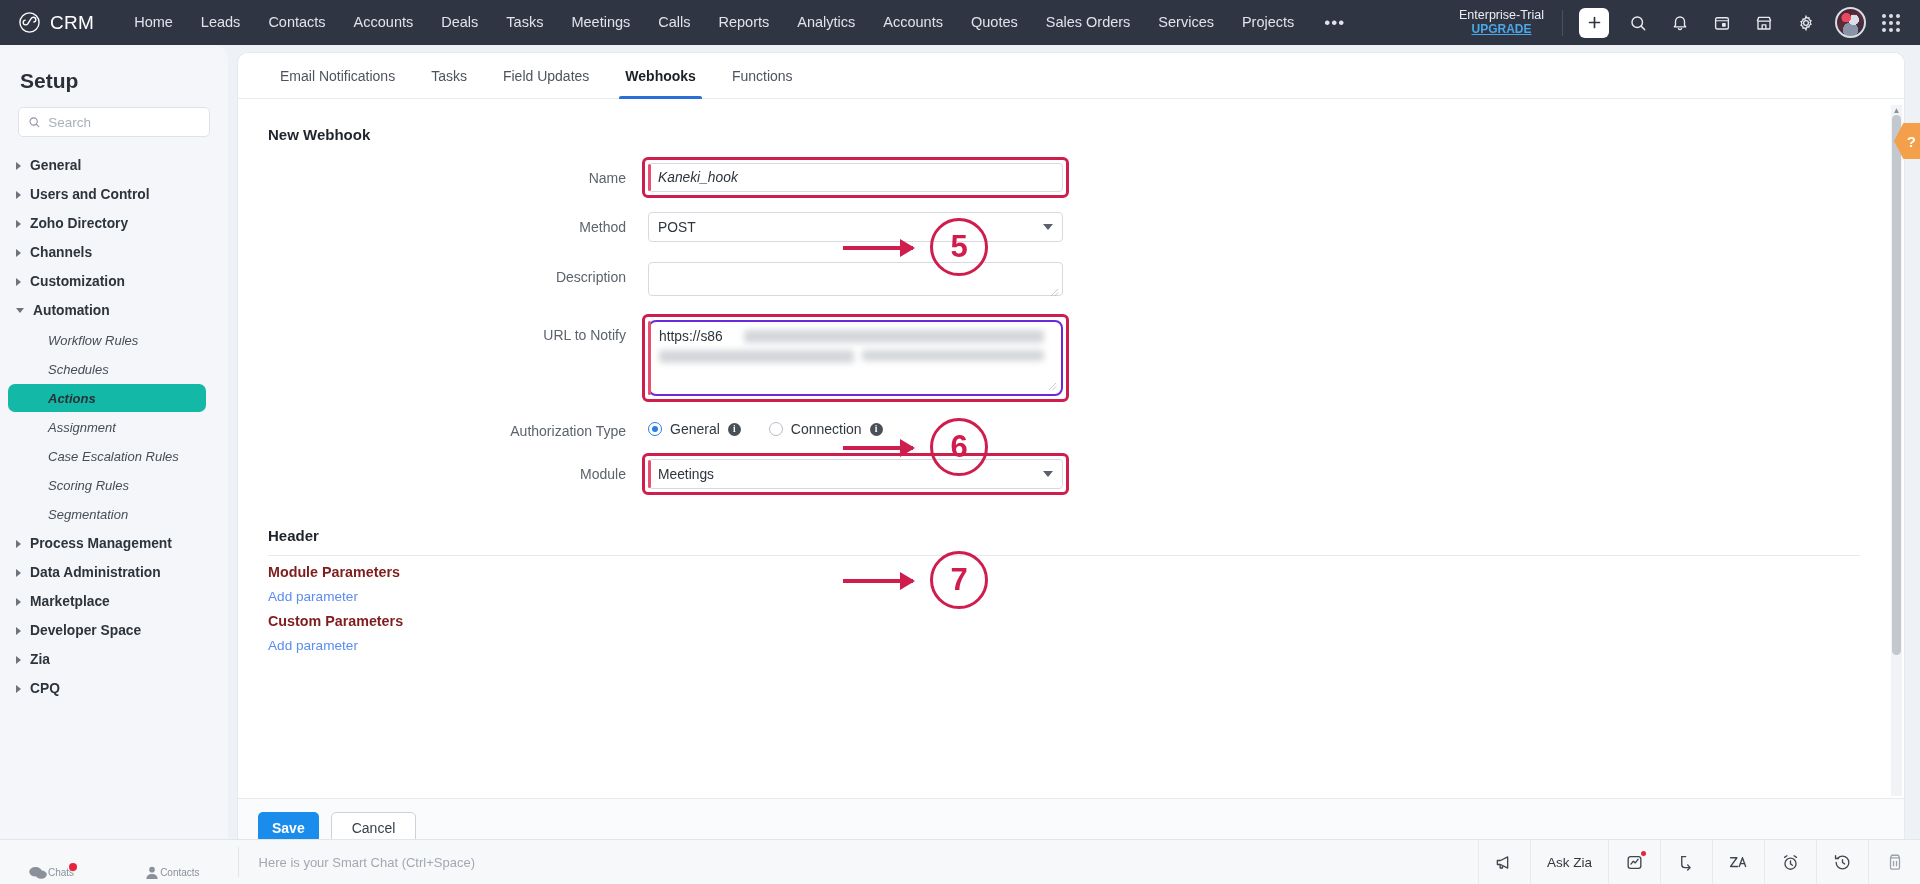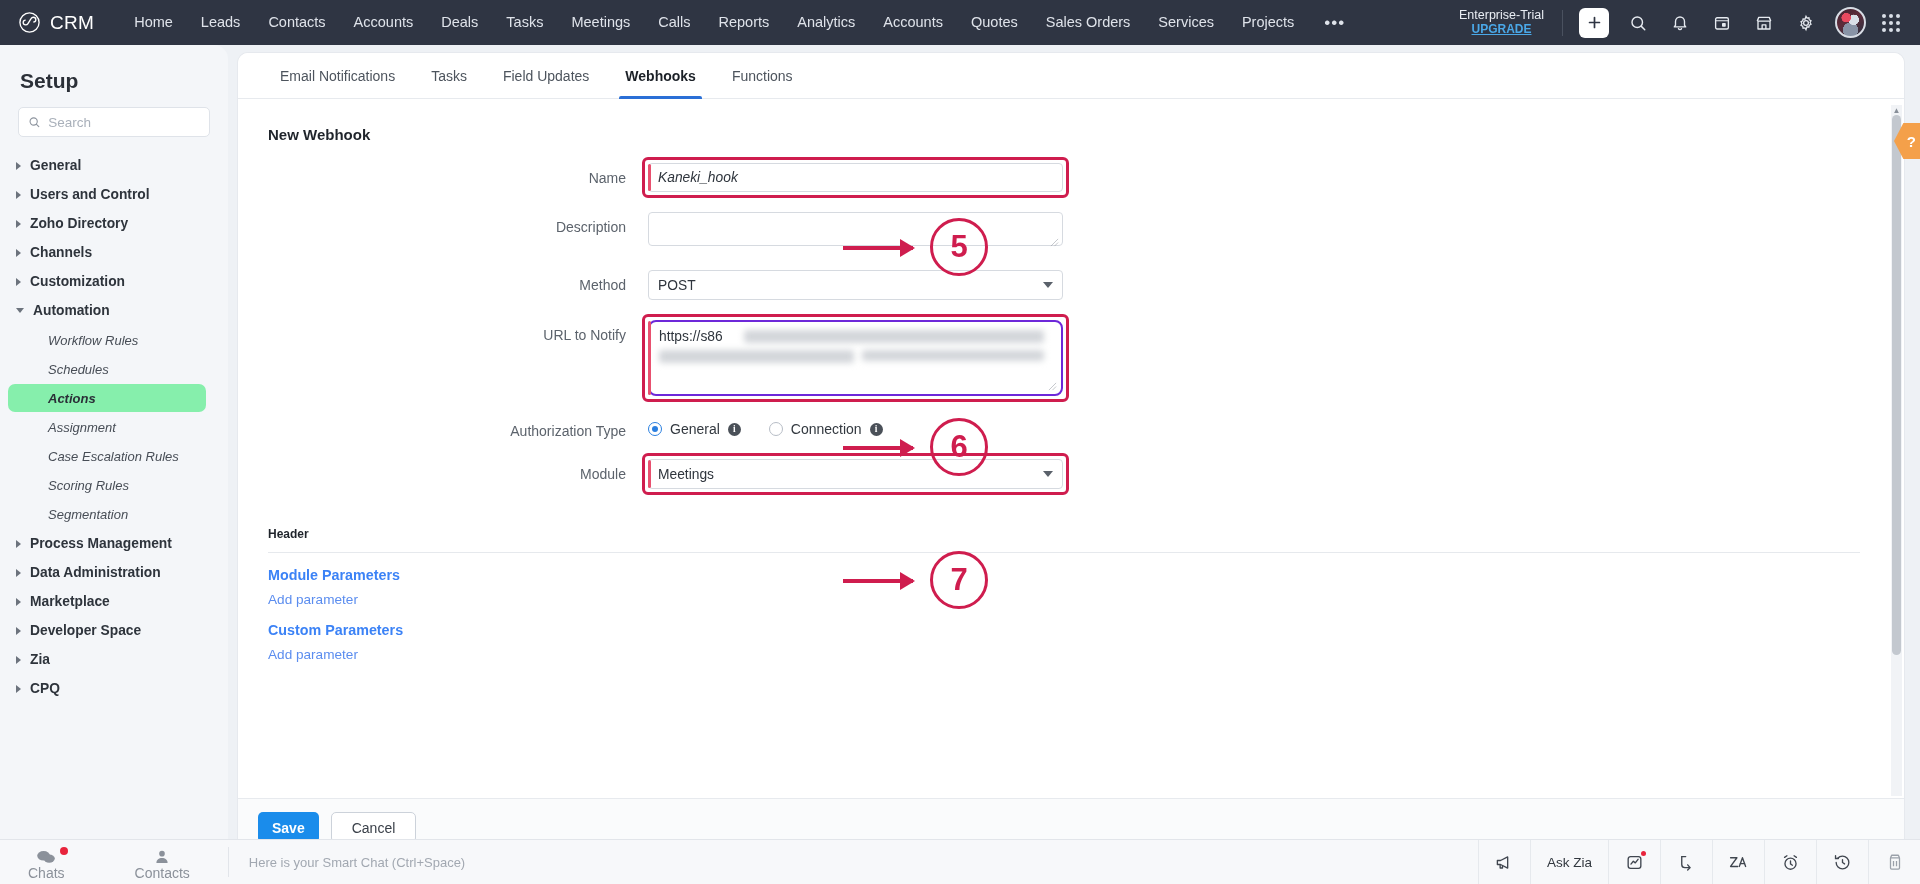--- a/index.html
+++ b/index.html
@@ -107,21 +107,21 @@
   .caret.right { border-left: 5px solid #6c737d; border-top: 4px solid transparent; border-bottom: 4px solid transparent; }
   .caret.down { border-top: 5px solid #6c737d; border-left: 4px solid transparent; border-right: 4px solid transparent; }
   .tree-child {
     font-size: 13px; color: #474d56;
     padding: 6.5px 10px 6.5px 40px;
     margin: 1px 22px 1px 8px;
     border-radius: 7px;
     cursor: pointer;
     font-style: italic;
   }
-  .tree-child.active { background: #86efac; font-weight: bold; color: #2b3038; }
+  .tree-child.active { background: #14b8a6; font-weight: bold; color: #2b3038; }
 
   
   .main {
     flex: 1;
     position: relative;
     padding: 0 0 0 0;
     overflow: hidden;
   }
   .panel {
     position: absolute;
@@ -229,23 +229,23 @@
     width: 13px; height: 13px; border-radius: 50%;
     background: #4a5058; color: #fff;
     font-size: 9.5px; font-weight: bold;
     display: flex; align-items: center; justify-content: center;
     font-family: "Liberation Serif", serif;
     cursor: pointer;
   }
 
   
   .hdr-sec { margin-top: 38px; padding: 0 44px 0 20px; }
-  .hdr-title { font-size: 12px; font-weight: bold; color: #1f242b; }
+  .hdr-title { font-size: 15px; font-weight: bold; color: #1f242b; }
   .hr { height: 1px; background: #e6e9ed; margin-top: 11px; }
-  .param-title { font-size: 14.3px; font-weight: bold; color: #3b82f6; margin-top: 14px; }
+  .param-title { font-size: 14.3px; font-weight: bold; color: #7f1d1d; margin-top: 8px; }
   .add-param { font-size: 13.6px; color: #5b8def; margin-top: 9px; cursor: pointer; display:inline-block;}
 
   
   .panel-footer {
     position: absolute; left: 0; right: 0; bottom: 0; height: 58px;
     background: #fafbfc;
     border-top: 1px solid #e7eaee;
     display: flex; align-items: center;
     padding-left: 20px; gap: 12px;
   }
@@ -310,22 +310,22 @@
   
   .botbar {
     position: absolute; left: 0; bottom: 0; width: 1920px; height: 45px;
     background: #f7f8fa;
     border-top: 1px solid #e2e5ea;
     display: flex; align-items: center;
     z-index: 50;
   }
   .bb-left { display: flex; align-items: flex-end; height: 45px; padding-left: 28px; gap: 70px; }
   .bb-tab {
-    display: flex; flex-direction: column; align-items: center;
-    font-size: 14px; color: #8b919a; cursor: pointer;
+    display: flex; flex-direction: row; align-items: center;
+    font-size: 10px; color: #8b919a; cursor: pointer;
     padding-bottom: 4px; position: relative;
   }
   .bb-badge {
     position: absolute; right: -3px; top: -2px;
     width: 8px; height: 8px; border-radius: 50%; background: #e8243c;
   }
   .bb-sep { width: 1px; height: 30px; background: #e2e5ea; margin-left: 38px; }
   .bb-smart { font-size: 13px; color: #a2a8b1; padding-left: 20px; }
   .bb-right { margin-left: auto; display: flex; align-items: center; height: 45px; }
   .bb-ic {
@@ -523,36 +523,36 @@
             <div class="flabel">Name</div>
             <div class="fctrl">
               <input class="inp" type="text" value="Kaneki_hook" style="">
               <div class="redbox" style="left:-6px; top:-6px; width:427px; height:41px;">
                 <div class="redtick"></div>
               </div>
             </div>
           </div>
 
           <div class="frow">
+            <div class="flabel">Method</div>
+            <div class="fctrl">
+              <div class="sel">
+                <span>POST</span>
+                <span class="caret-dn"></span>
+              </div>
+            </div>
+          </div>
+
+          <div class="frow">
             <div class="flabel">Description</div>
             <div class="fctrl">
               <textarea class="ta" style=""></textarea>
               <svg class="resize-grip" viewBox="0 0 10 10">
                 <path d="M9 1L1 9M9 5L5 9" stroke="#8b9099" stroke-width="1"></path>
               </svg>
-            </div>
-          </div>
-
-          <div class="frow">
-            <div class="flabel">Method</div>
-            <div class="fctrl">
-              <div class="sel">
-                <span>POST</span>
-                <span class="caret-dn"></span>
-              </div>
             </div>
           </div>
 
           <div class="frow">
             <div class="flabel">URL to Notify</div>
             <div class="fctrl">
               <div style="position:relative;width:415px;height:76px;border:2px solid #6d28d9;border-radius:8px;background:#fff;overflow:hidden;">
                 <div style="position:absolute;left:9px;top:7px;font-size:13.8px;color:#2f353d;">https://s86</div>
                 <div class="blurline" style="left:94px; top:8px; width:300px; height:13px;"></div>
                 <div class="blurline" style="left:9px; top:28px; width:195px; height:13px;"></div>

